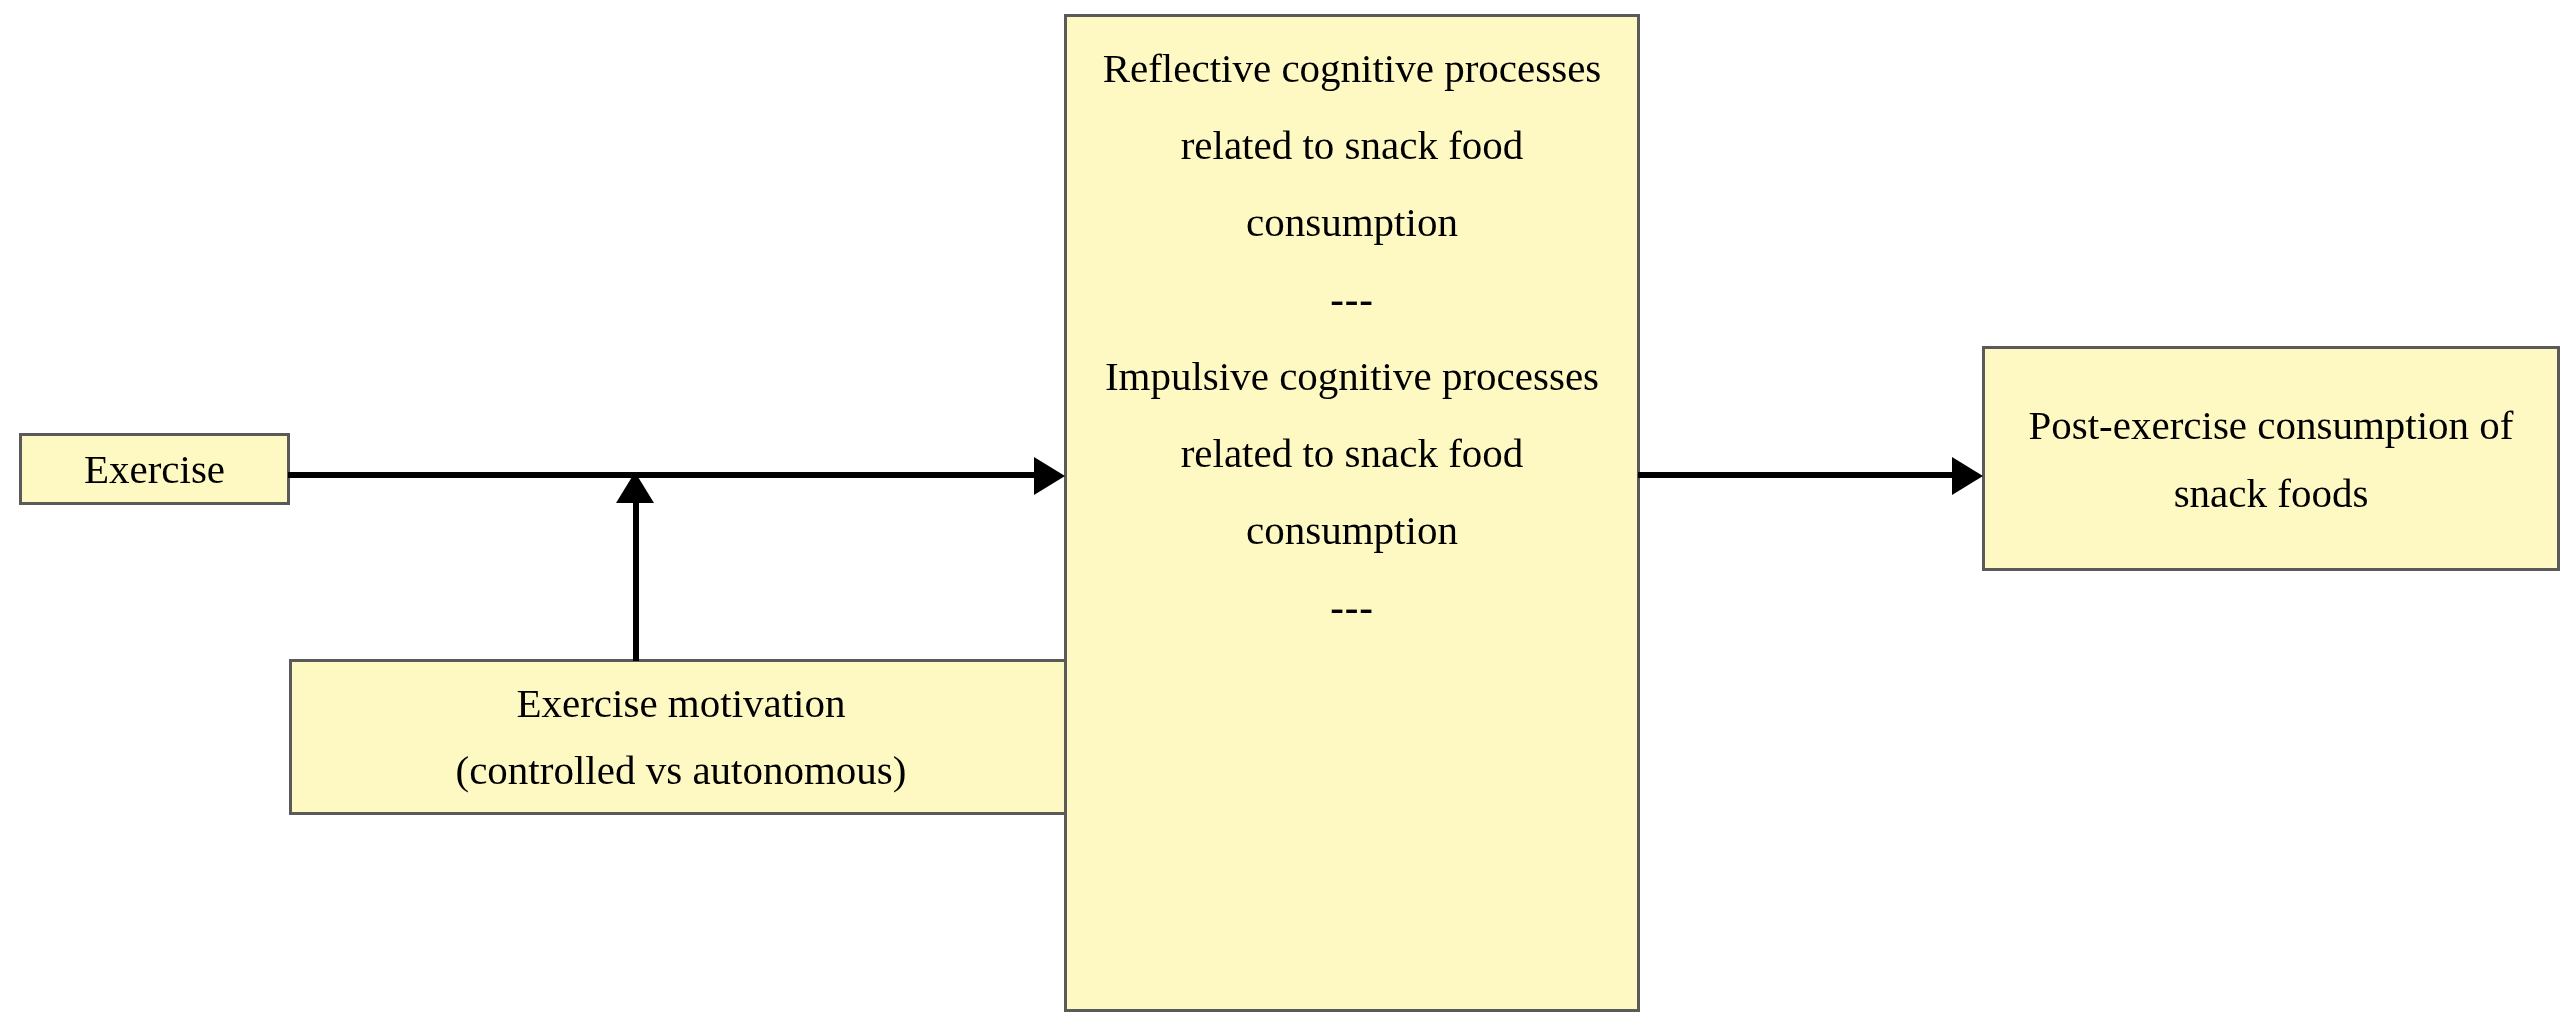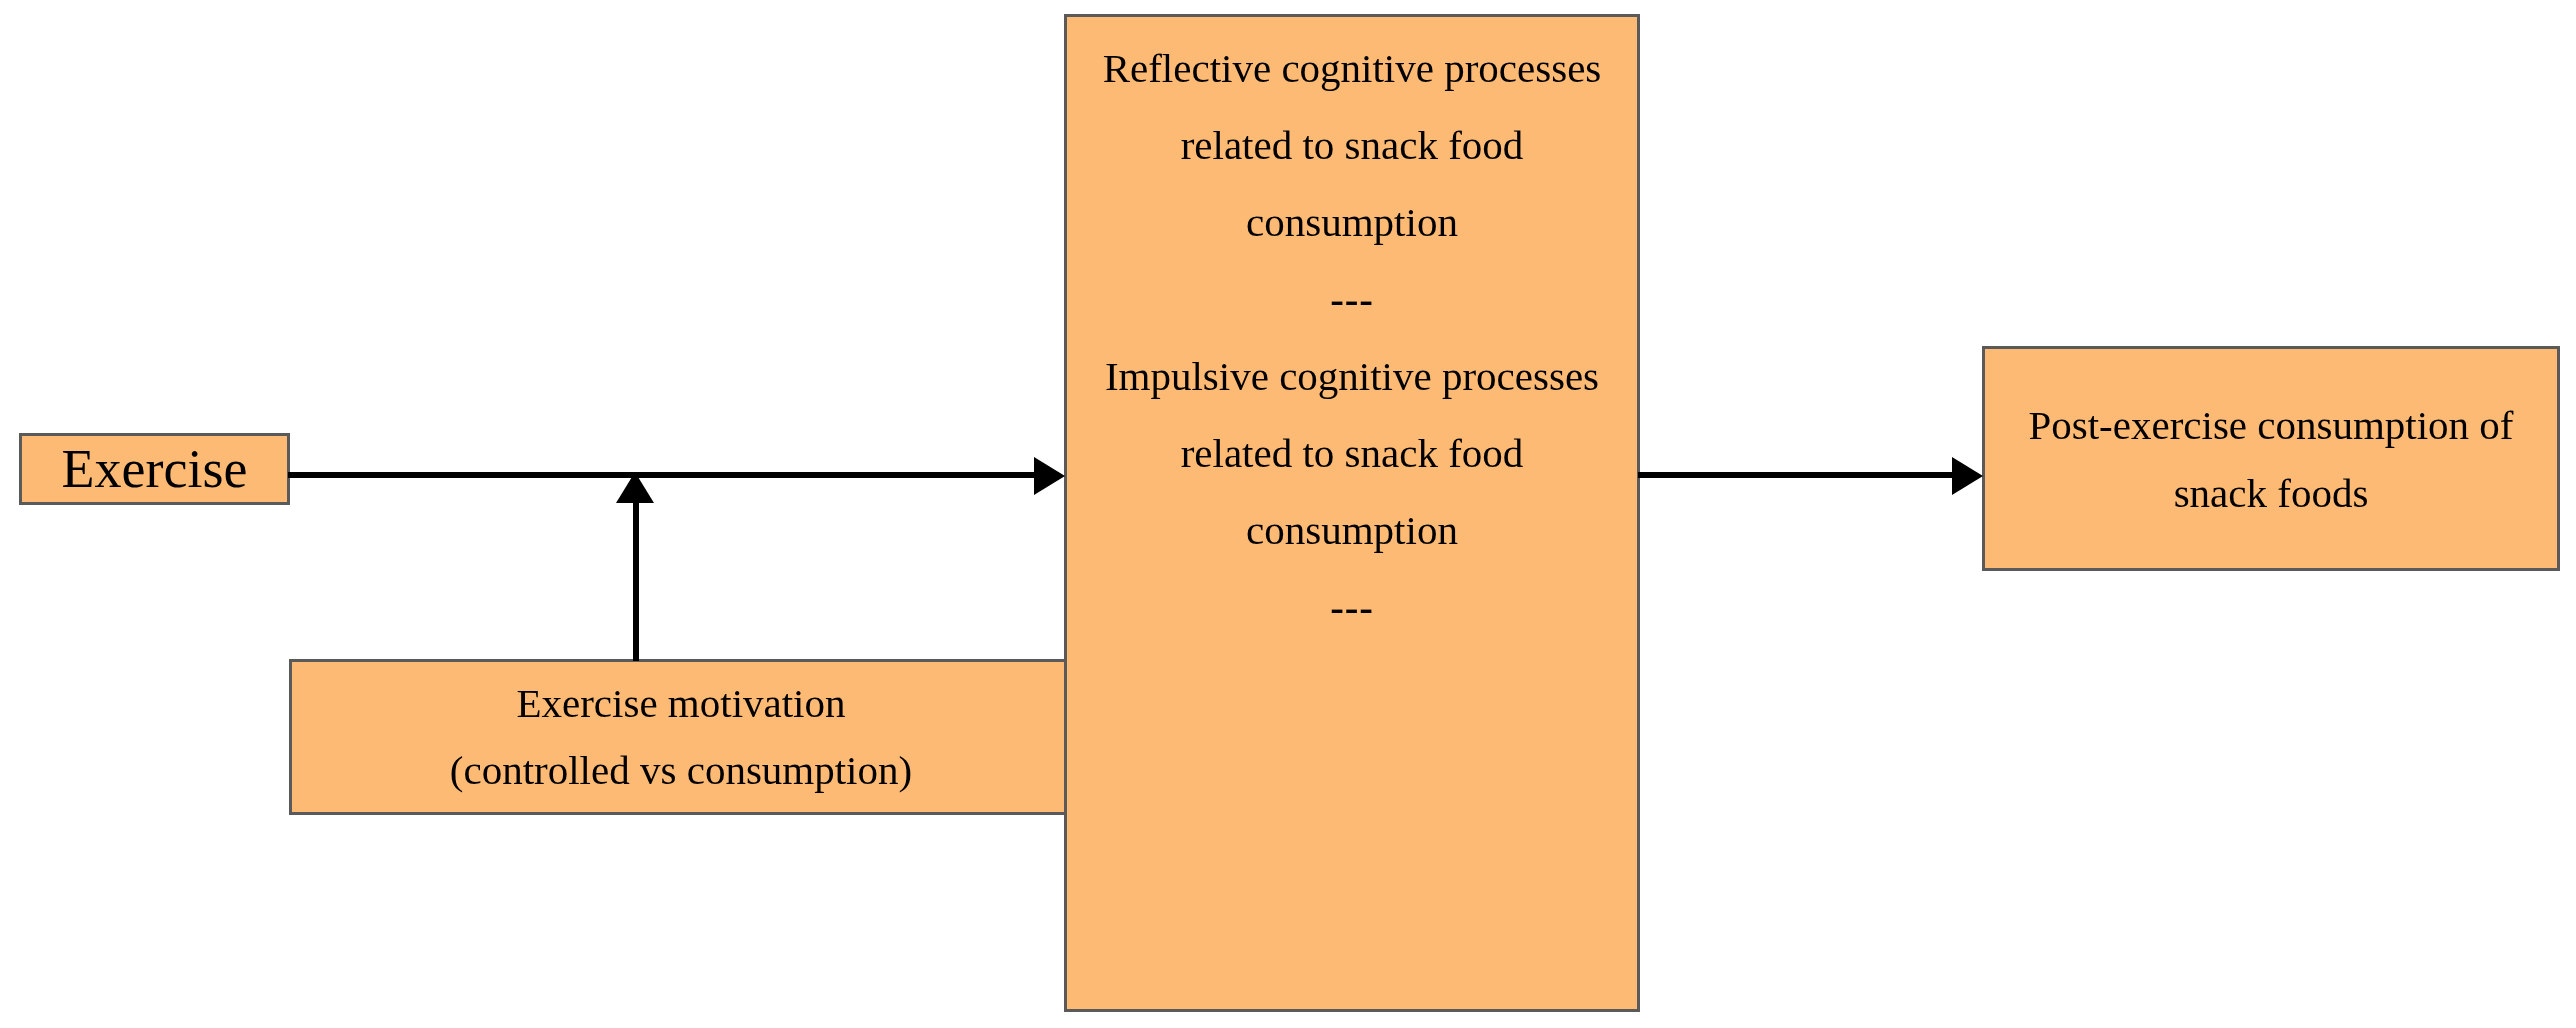--- a/index.html
+++ b/index.html
@@ -14,42 +14,42 @@
     background: #ffffff;
     font-family: "Liberation Serif", "DejaVu Serif", serif;
     color: #000000;
     overflow: hidden;
   }
 
   .node-box {
     position: absolute;
     box-sizing: border-box;
     border: 3.6px solid #5a5a5a;
-    background: #fdba74;
+    background: #fef9c3;
     display: flex;
     flex-direction: column;
     align-items: center;
     justify-content: center;
     text-align: center;
   }
 
   .node-line {
     display: block;
     white-space: nowrap;
   }
 
   
   #node-exercise {
     left: 19px;
     top: 433px;
     width: 271px;
     height: 72px;
   }
   #node-exercise .node-line {
-    font-size: 54px;
+    font-size: 41px;
     line-height: 50px;
   }
 
   
   #node-motivation {
     left: 289px;
     top: 659px;
     width: 784px;
     height: 156px;
     padding: 5.4px 12.6px;
@@ -135,21 +135,21 @@
 <body>
 
 <div id="canvas">
 
   <div class="node-box" id="node-exercise">
     <span class="node-line">Exercise</span>
   </div>
 
   <div class="node-box" id="node-motivation">
     <span class="node-line">Exercise motivation</span>
-    <span class="node-line"><span>(controlled </span><span class="italic-term">vs</span><span> consumption)</span></span>
+    <span class="node-line"><span>(controlled </span><span class="italic-term">vs</span><span> autonomous)</span></span>
   </div>
 
   <div class="node-box" id="node-mechanisms">
     <span class="node-line">Reflective cognitive processes related to snack food consumption</span>
     <span class="sep-line">---</span>
     <span class="node-line">Impulsive cognitive processes related to snack food consumption</span>
     <span class="sep-line">---</span>
   </div>
 
   <div class="node-box" id="node-outcome">

